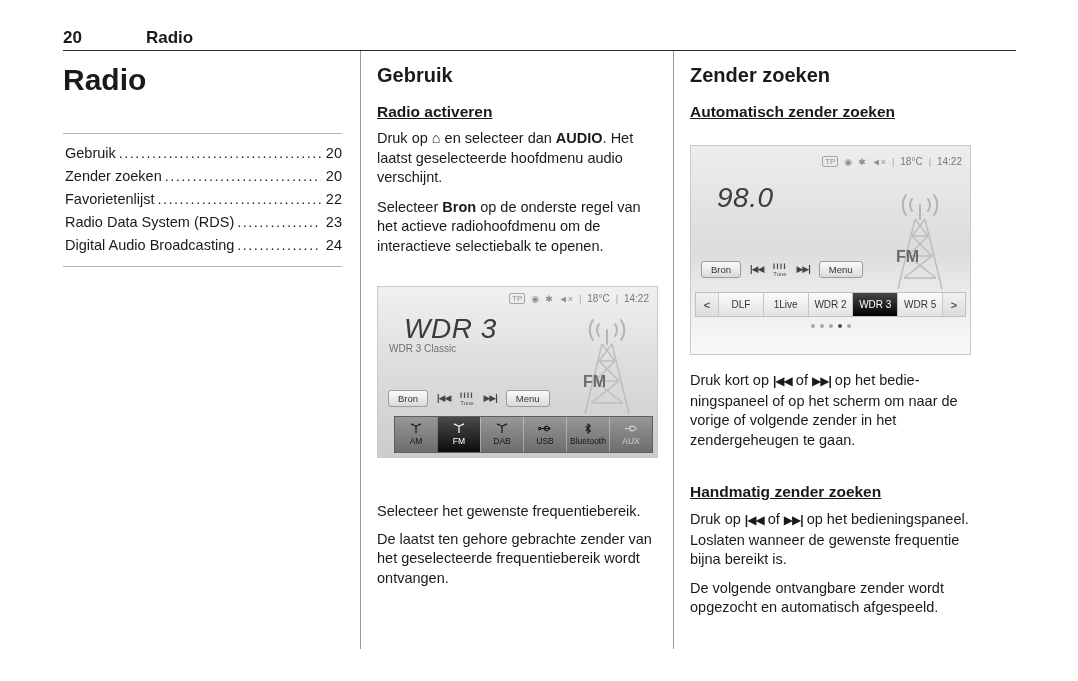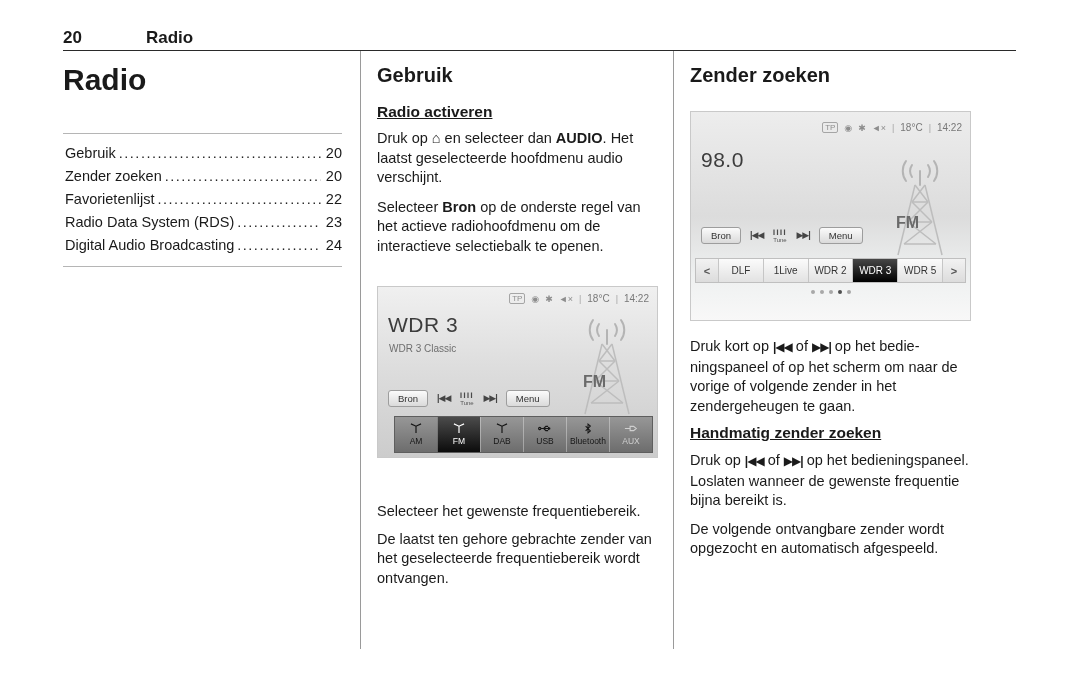--- a/index.html
+++ b/index.html
@@ -16,21 +16,21 @@
   .page-header .pchap{margin-left:64px;}
   
   .cols{margin:0 63px;display:flex;height:598px;}
   .col{box-sizing:border-box;}
   .col1{width:298px;padding-right:18px;border-right:1px solid #9a9a9a;}
   .col2{width:313px;padding:0 16px;border-right:1px solid #9a9a9a;}
   .col3{width:341px;padding-left:16px;padding-right:44px;}
   h1{font-size:30px;line-height:34px;margin:12px 0 0 0;font-weight:bold;}
   h2{font-size:20px;line-height:24px;margin:12px 0 0 0;font-weight:bold;}
   h3{font-size:15.5px;line-height:19px;margin:15px 0 0 0;font-weight:bold;text-decoration:underline;}
-  h3.sub2{margin-top:7px;}
+  h3.sub2{margin-top:32px;}
   p{font-size:14.5px;line-height:19.5px;margin:10px 0 0 0;}
   p.first{margin-top:8px;}
   p.after-fig{margin-top:44px;}
   p.tight{margin-top:9px;}
   .glyph{font-weight:bold;}
   .seekglyph{font-weight:bold;letter-spacing:-1px;font-size:12px;}
   
   .toc{margin-top:36px;border-top:1px solid #b5b5b5;border-bottom:1px solid #b5b5b5;padding:8px 0 9px 2px;}
   .toc-row{display:flex;align-items:baseline;font-size:14.5px;line-height:23px;}
   .toc-dots{flex:1;overflow:hidden;white-space:nowrap;margin:0 3px;color:#222;}
@@ -41,21 +41,21 @@
   .fig1{width:281px;height:172px;margin-top:30px;
         background:linear-gradient(180deg,#f0f0f0 0%,#dedede 45%,#cccccc 100%);}
   .fig2{width:281px;height:210px;margin-top:24px;
         background:linear-gradient(180deg,#ededed 0%,#dcdcdc 50%,#eef0f0 78%,#f8f8f8 100%);}
   .sbar{position:absolute;left:0;right:8px;display:flex;justify-content:flex-end;align-items:center;gap:6px;
         font-size:9px;color:#8d8d8d;}
   .fig1 .sbar{top:6px;} .fig2 .sbar{top:10px;}
   .si-tp{border:1px solid #a5a5a5;border-radius:2px;padding:0 2px;font-size:8px;}
   .si-sep{color:#a5a5a5;}
   .si-temp,.si-time{font-size:10px;color:#787878;}
-  .bigtext{position:absolute;left:10px;font-size:21px;color:#3c3c3c;letter-spacing:0.5px;}
+  .bigtext{position:absolute;left:26px;font-size:28px;color:#3c3c3c;letter-spacing:0.5px;font-style:italic;}
   .fig1 .bigtext{top:26px;} .fig2 .bigtext{top:36px;}
   .substation{position:absolute;left:11px;top:56px;font-size:10px;color:#6e6e6e;text-align:center;}
   .tower{position:absolute;width:72px;height:100px;}
   .fig1 .tower{top:30px;right:14px;} .fig2 .tower{top:46px;right:14px;}
   .towersvg{width:72px;height:100px;display:block;}
   .fmbadge{position:absolute;left:12px;top:56px;font-size:16px;font-weight:bold;color:#6a6a6a;}
   .btnrow{position:absolute;left:10px;display:flex;align-items:center;gap:9px;height:18px;}
   .fig1 .btnrow{top:102px;} .fig2 .btnrow{top:114px;}
   .sbtn{font-size:9.5px;color:#333;padding:2px 9px;border:1px solid #9d9d9d;border-radius:3px;
         background:linear-gradient(#fbfbfb,#dadada);}
@@ -213,20 +213,21 @@
         </div>
       </div>
     </figure>
 
     <p class="after-fig">Selecteer het gewenste frequentiebe­reik.</p>
     <p class="first">De laatst ten gehore gebrachte zender van het geselecteerde frequentiebereik wordt ontvangen.</p>
   </section>
 
   <section class="col col3">
     <h2>Zender zoeken</h2>
+    <h3>Automatisch zender zoeken</h3>
 
     <figure class="fig fig2">
       <div class="sbar">
         <span class="si-tp">TP</span>
         <span>◉</span>
         <span>✱</span>
         <span>◄×</span>
         <span class="si-sep">|</span>
         <span class="si-temp">18°C</span>
         <span class="si-sep">|</span>

